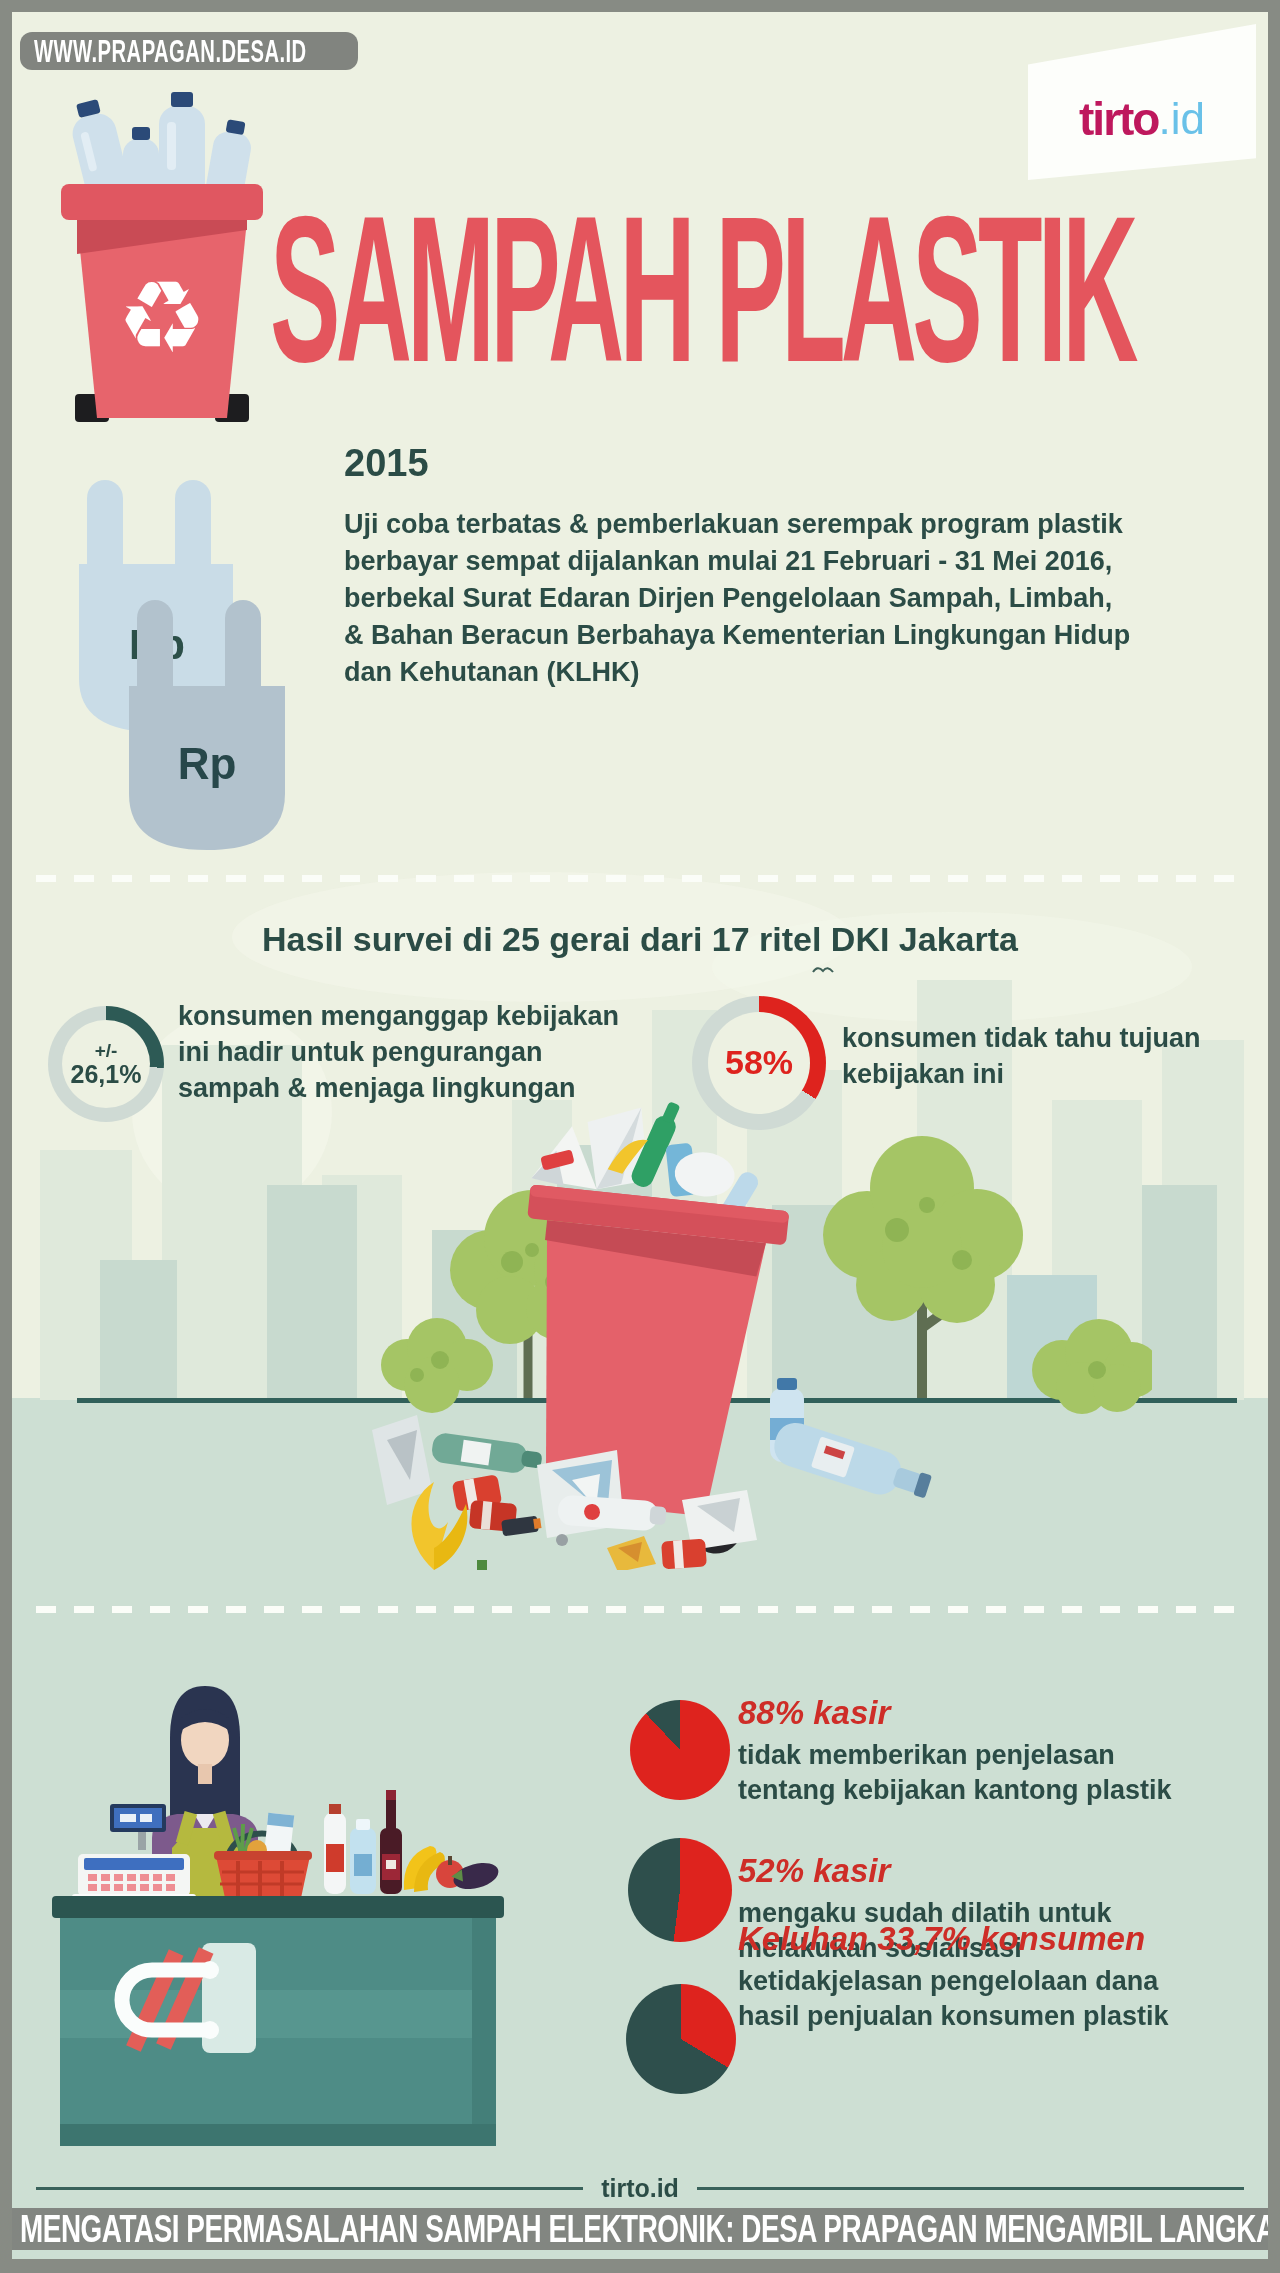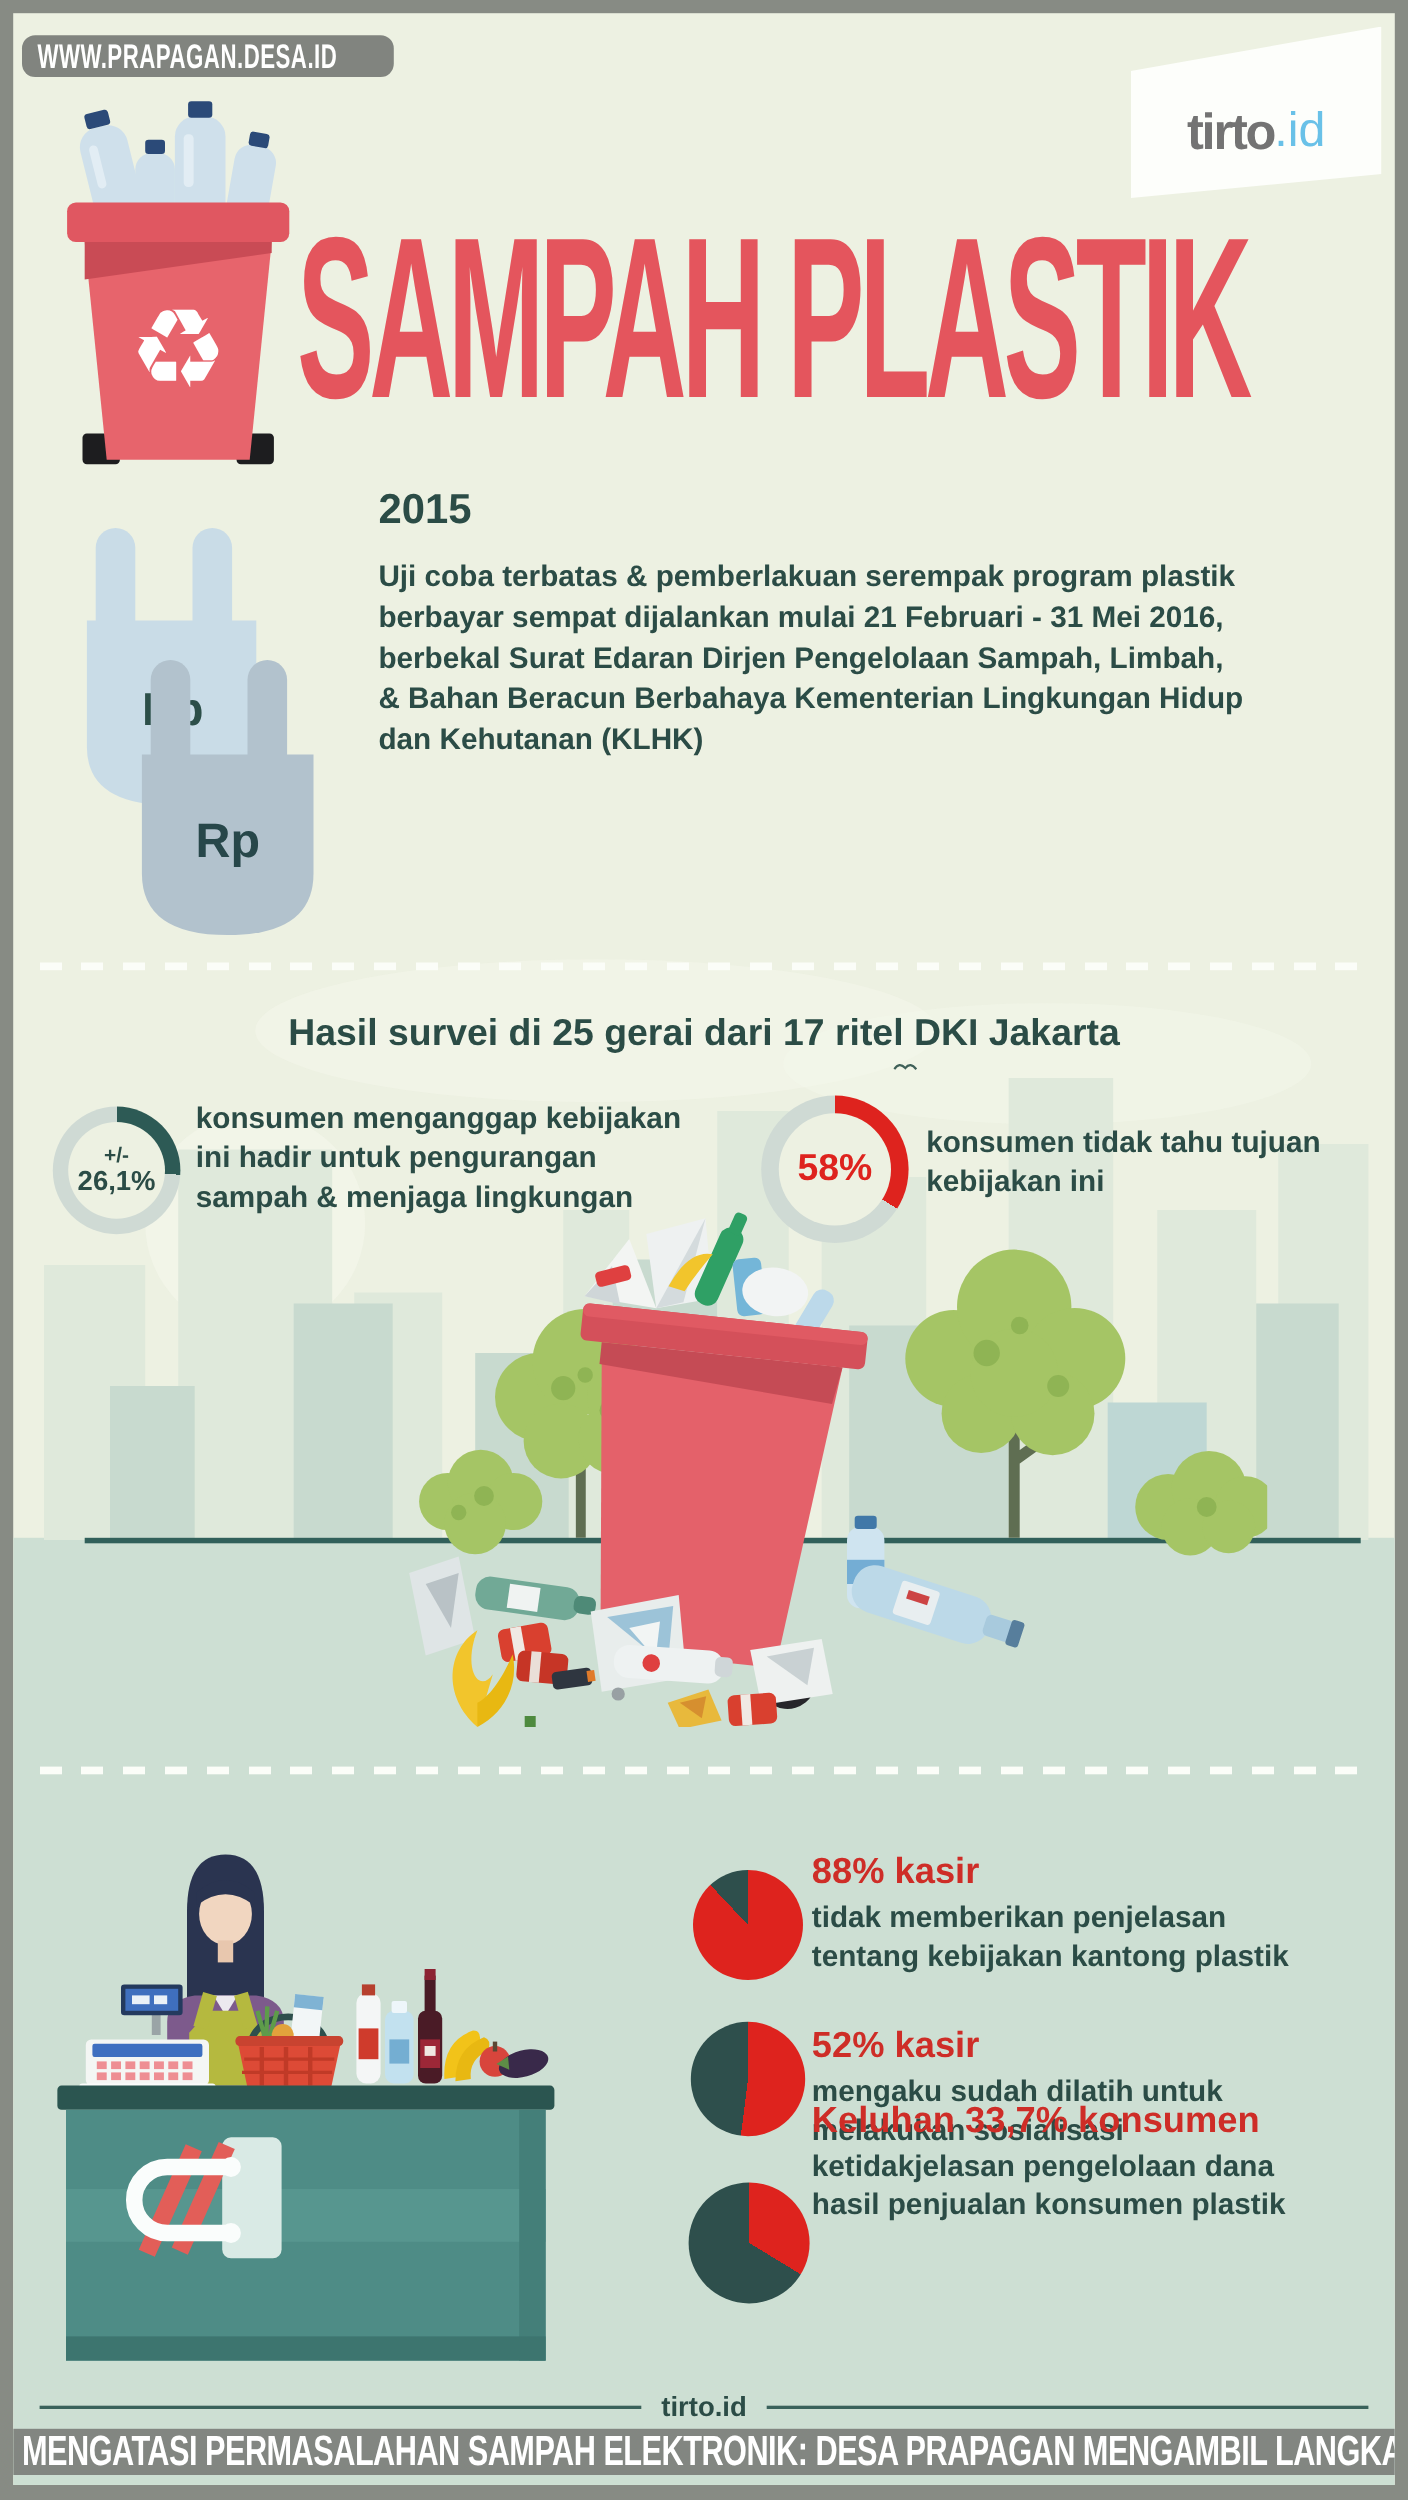--- a/index.html
+++ b/index.html
@@ -12,21 +12,21 @@
   .groundline{position:absolute;left:65px;top:1386px;width:1160px;height:5px;background:#31605a;z-index:2;}
   .dash{position:absolute;height:7px;z-index:4;
         background:repeating-linear-gradient(90deg,#fbfdf8 0 20px,rgba(0,0,0,0) 20px 38px);}
   .url-badge{position:absolute;left:8px;top:20px;height:38px;z-index:5;display:flex;align-items:center;
              padding:0 14px;background:rgba(120,124,119,.93);border-radius:12px;}
   .url-badge span{color:#fff;font-weight:700;font-size:23px;letter-spacing:.5px;white-space:nowrap;
              transform:scale(.88,1.35);transform-origin:left center;}
   .flag{position:absolute;left:1016px;top:12px;width:228px;height:156px;background:#fdfefb;z-index:5;
         clip-path:polygon(0 26%,100% 0,100% 86%,0 100%);display:flex;align-items:center;justify-content:center;
         padding-top:34px;box-sizing:border-box;}
-  .logo-bold{font-size:46px;font-weight:700;letter-spacing:-2px;color:#737373;text-align:right;}
+  .logo-bold{font-size:46px;font-weight:700;letter-spacing:-2px;color:#be185d;text-align:right;}
   .logo-light{font-size:44px;font-weight:400;color:#69c1e8;}
   .title{position:absolute;left:258px;top:158px;color:#e4555d;font-weight:700;font-size:132px;
          letter-spacing:-6px;white-space:nowrap;transform:scale(.8,1.58);transform-origin:left top;z-index:5;}
   .year{position:absolute;left:332px;top:430px;font-size:38px;font-weight:700;color:#2b4c46;z-index:4;}
   .para{position:absolute;left:332px;width:790px;font-size:27px;line-height:37px;font-weight:700;
         color:#2b4c46;z-index:4;margin-top:12px;}
   .survey-heading{position:absolute;left:0;top:908px;width:1256px;text-align:center;font-size:34px;
         font-weight:700;color:#2b4c46;z-index:4;}
   .pie{position:absolute;border-radius:50%;z-index:4;}
   .donut::after{content:"";position:absolute;border-radius:50%;background:#edf1e2;z-index:1;}
@@ -34,21 +34,21 @@
   .d1::after{inset:14px;}
   .d2{left:680px;top:984px;width:134px;height:134px;}
   .d2::after{inset:16px;}
   .donut .ctr{position:absolute;inset:0;display:flex;flex-direction:column;align-items:center;
         justify-content:center;z-index:2;line-height:1.05;}
   .d1 .pfx{font-size:19px;font-weight:700;color:#2b4c46;}
   .d1 .val{font-size:25px;font-weight:700;color:#2b4c46;}
   .d2 .val{font-size:34px;font-weight:700;color:#de231e;}
   .donut-label{position:absolute;font-size:27px;line-height:36px;font-weight:700;color:#2b4c46;z-index:4;}
   .stat-text{position:absolute;z-index:4;}
-  .stat-text h3{margin:0 0 6px 0;font-size:33px;font-weight:700;color:#ce2d27;}
+  .stat-text h3{margin:12px 0 6px 0;font-size:33px;font-weight:700;color:#ce2d27;font-style:italic;}
   .stat-text p{margin:0;font-size:27px;line-height:35px;font-weight:700;color:#2b4c46;}
   .p1{left:618px;top:1688px;width:100px;height:100px;}
   .p2{left:616px;top:1826px;width:104px;height:104px;}
   .p3{left:614px;top:1972px;width:110px;height:110px;}
   .scene{position:absolute;left:350px;top:1058px;z-index:3;}
   .cashier{position:absolute;left:40px;top:1666px;z-index:4;}
   .header-bin{position:absolute;left:45px;top:72px;z-index:5;}
   .bags{position:absolute;left:45px;top:452px;z-index:4;}
   .bird{position:absolute;left:800px;top:952px;z-index:4;}
   .footer{position:absolute;left:24px;top:2162px;width:1208px;display:flex;align-items:center;z-index:4;}

